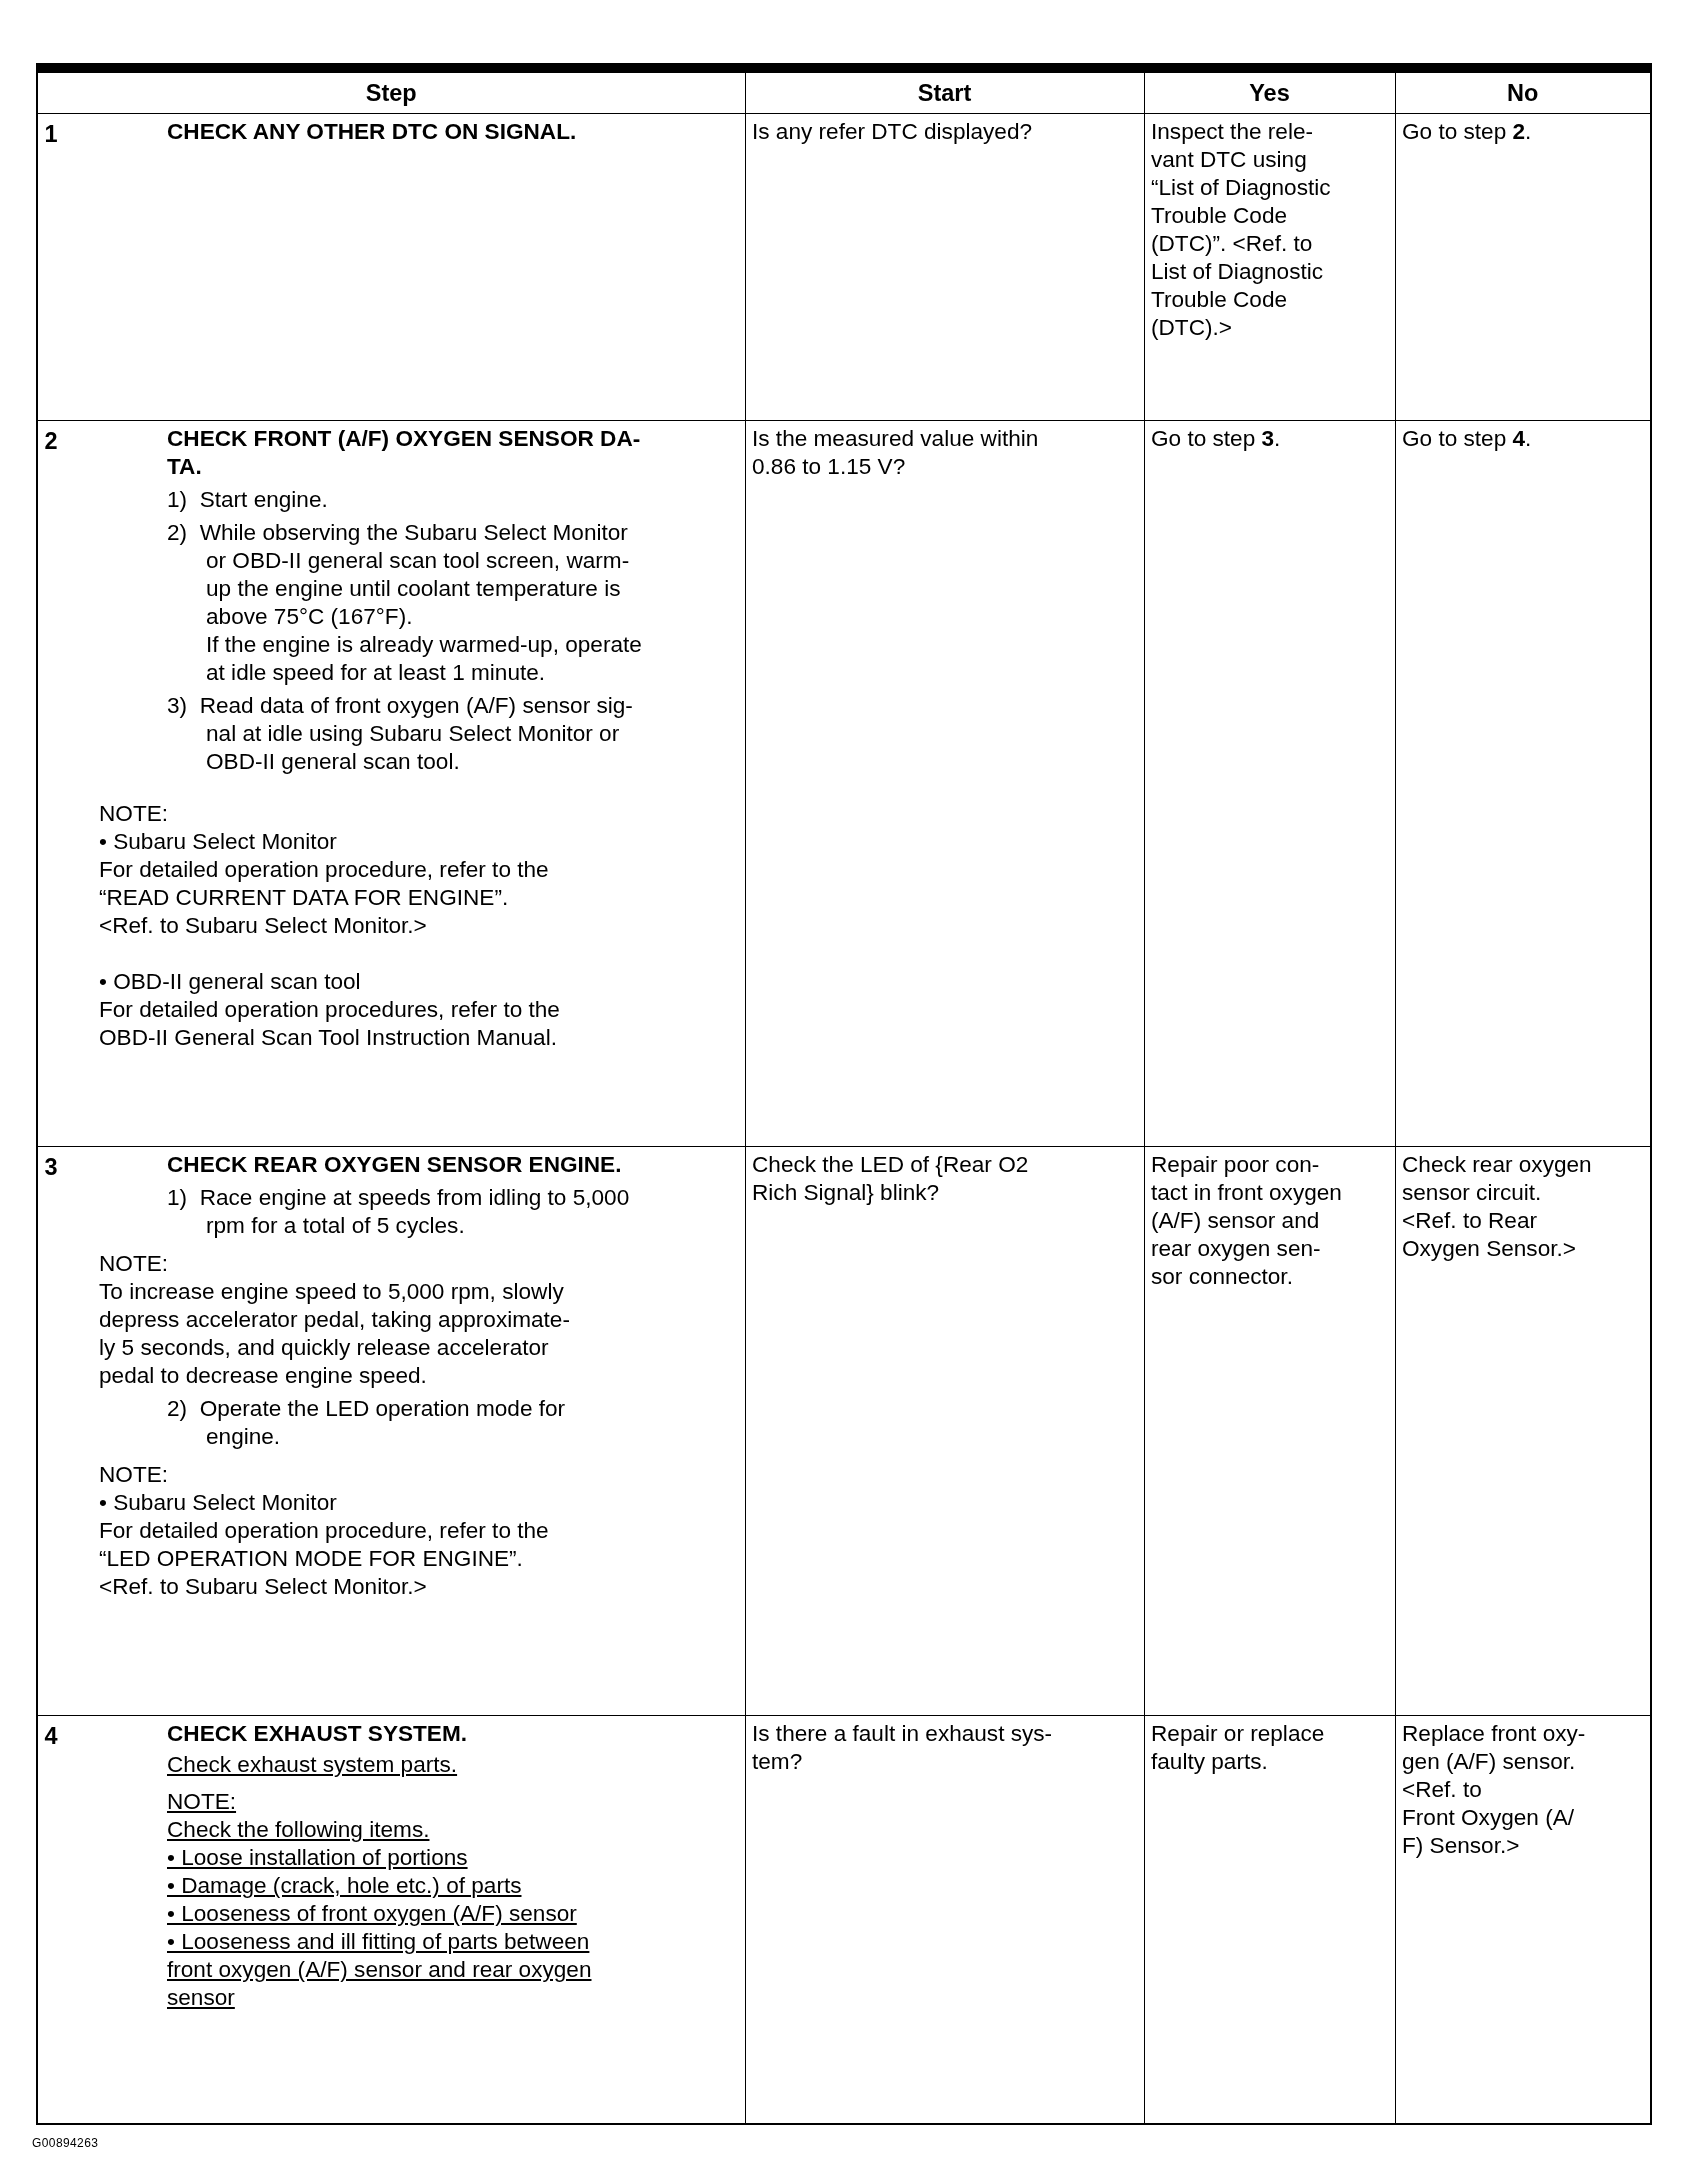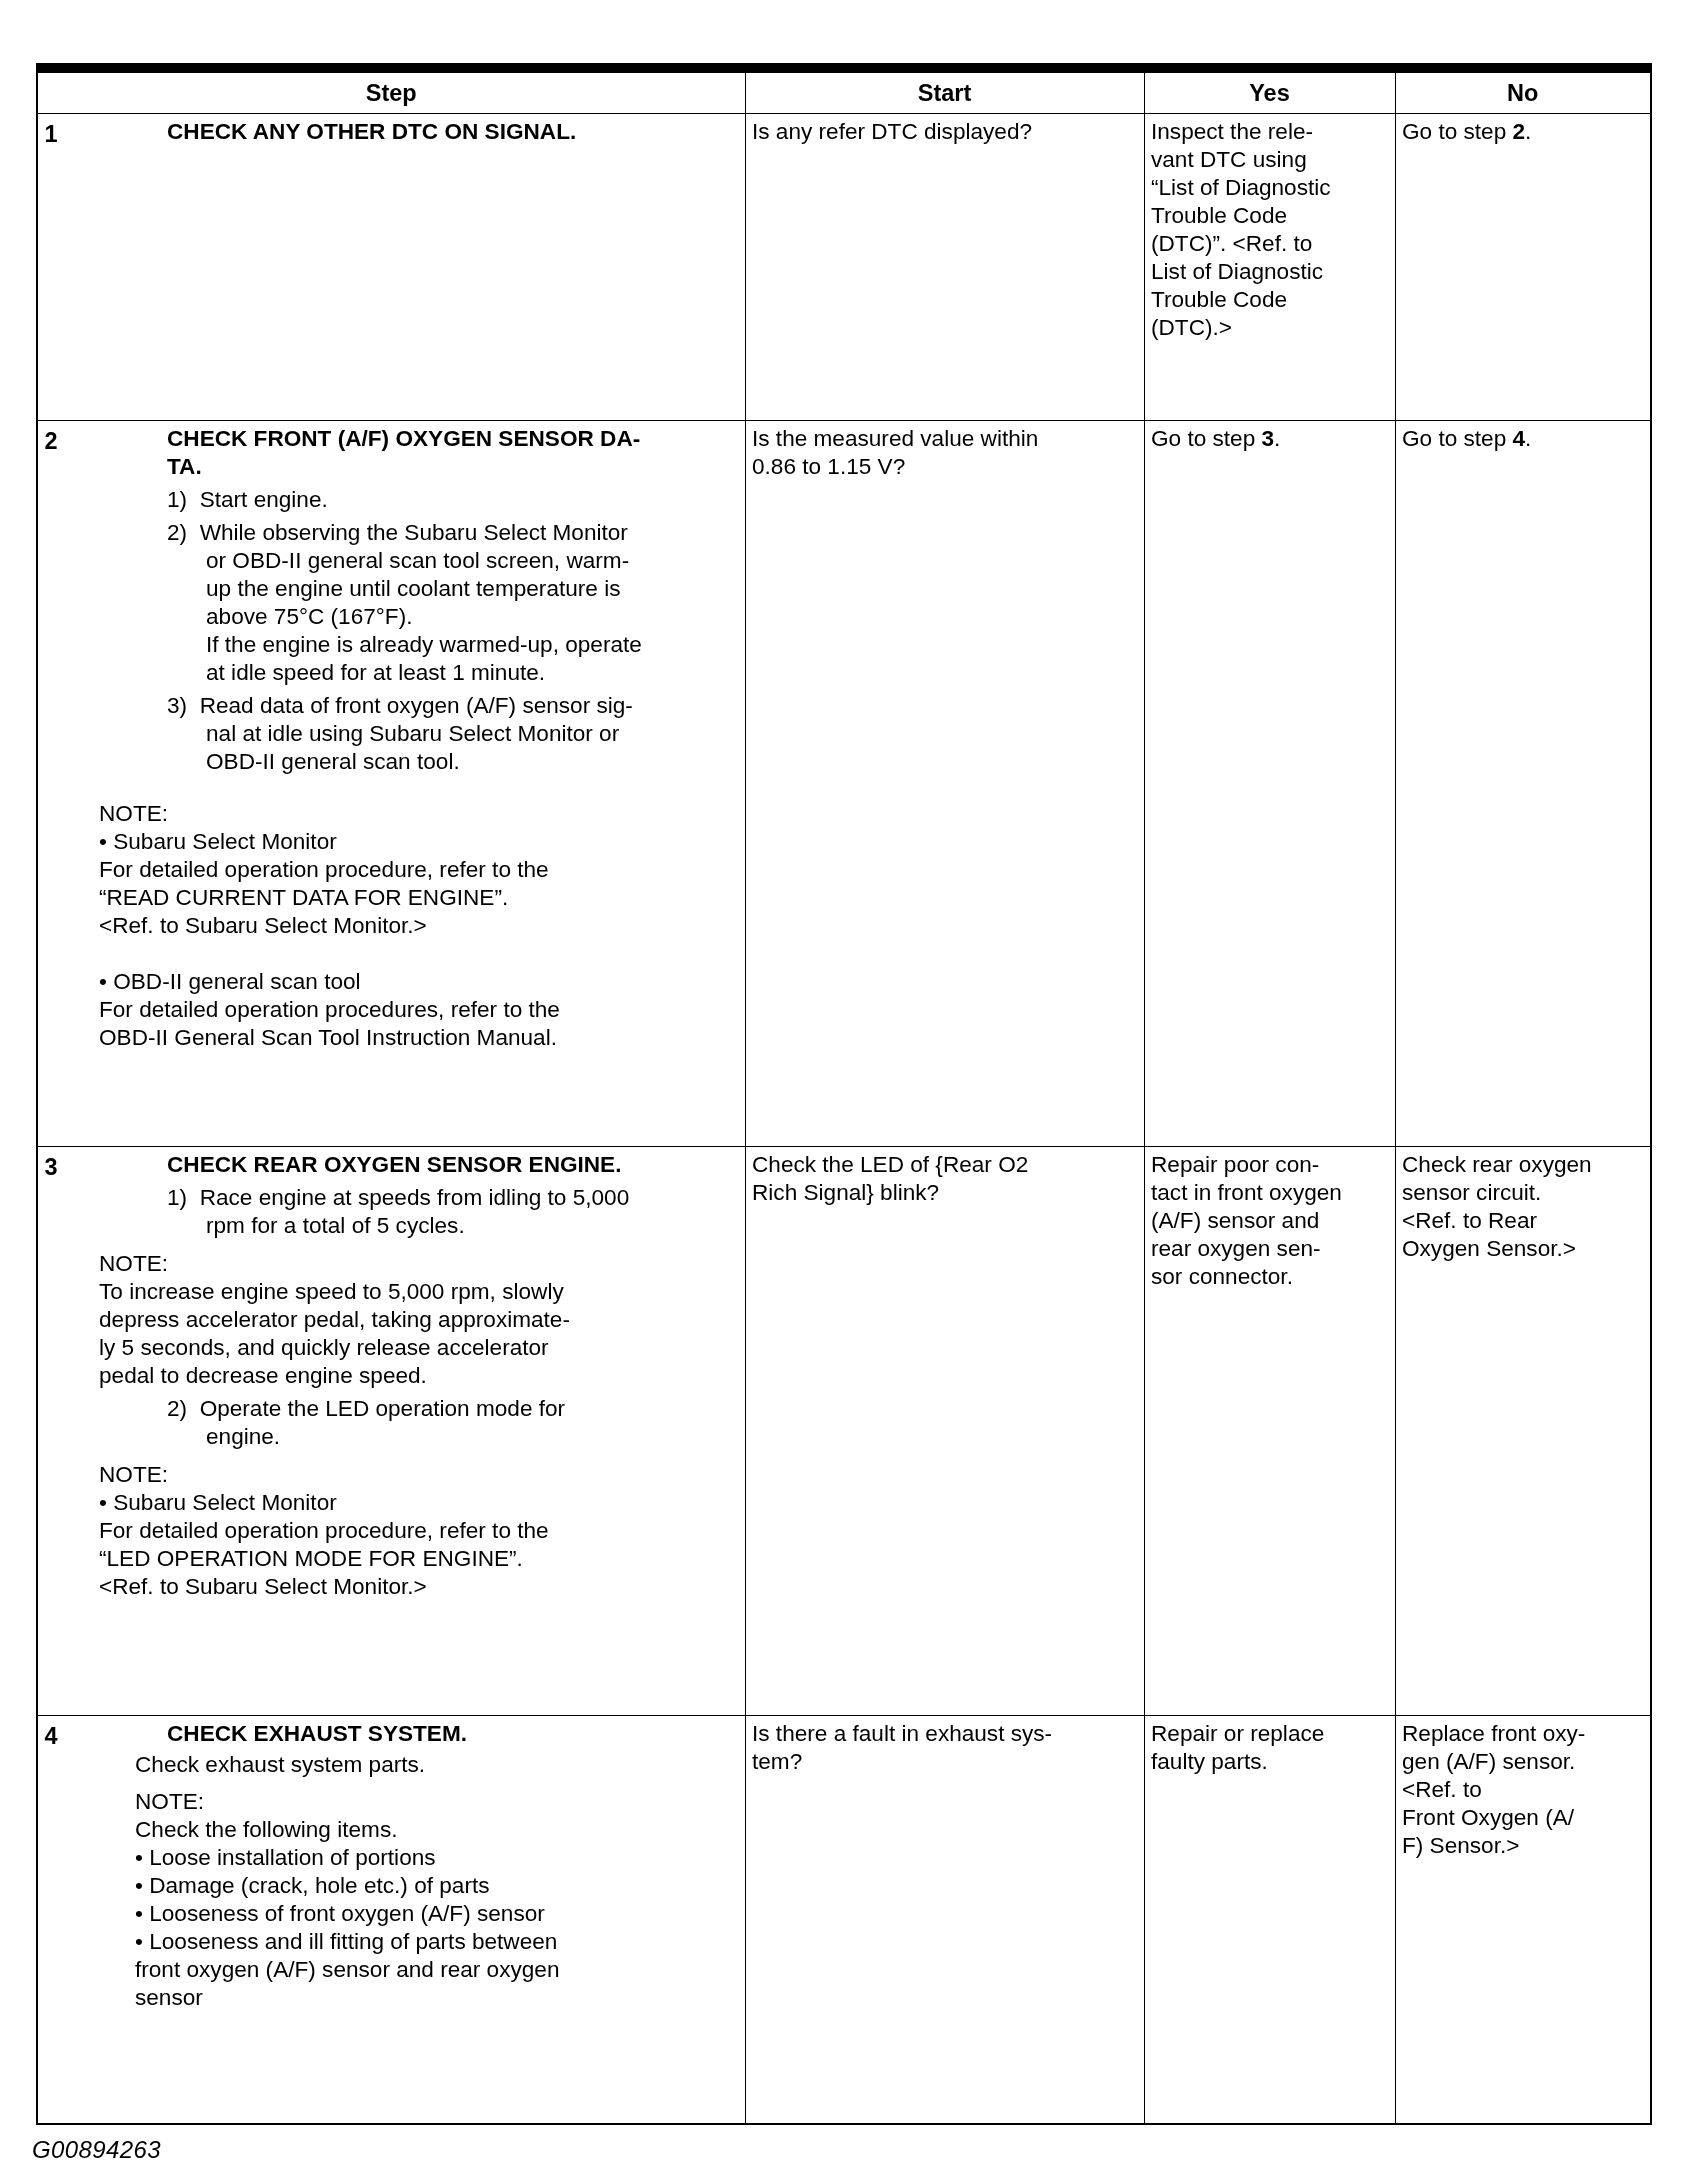--- a/index.html
+++ b/index.html
@@ -48,30 +48,29 @@
   .blk{white-space:pre-line;}
   .title{font-weight:bold;margin-left:68px;}
   .item{
     margin-left:68px;
     padding-left:39px;
     text-indent:-39px;
     margin-top:5px;
   }
   .note{margin-top:9.7px;}
   .note-lg{margin-top:24px;}
-  .ind{margin-left:36px;}
+  .ind{margin-left:68px;text-decoration:underline;}
   .para{margin-top:2.4px;}
   .cell-text{white-space:pre-line;}
   .cell-text b{font-weight:bold;}
 
   .figure-code{
     position:absolute;left:32px;top:2136px;
-    font-size:24px;
+    font-size:12px;
     letter-spacing:0.4px;
-    font-style:italic;
   }
 </style>
 </head>
 <body>
 
 <div class="page">
 
   <table class="diag">
     <colgroup>
       <col style="width:708px">

